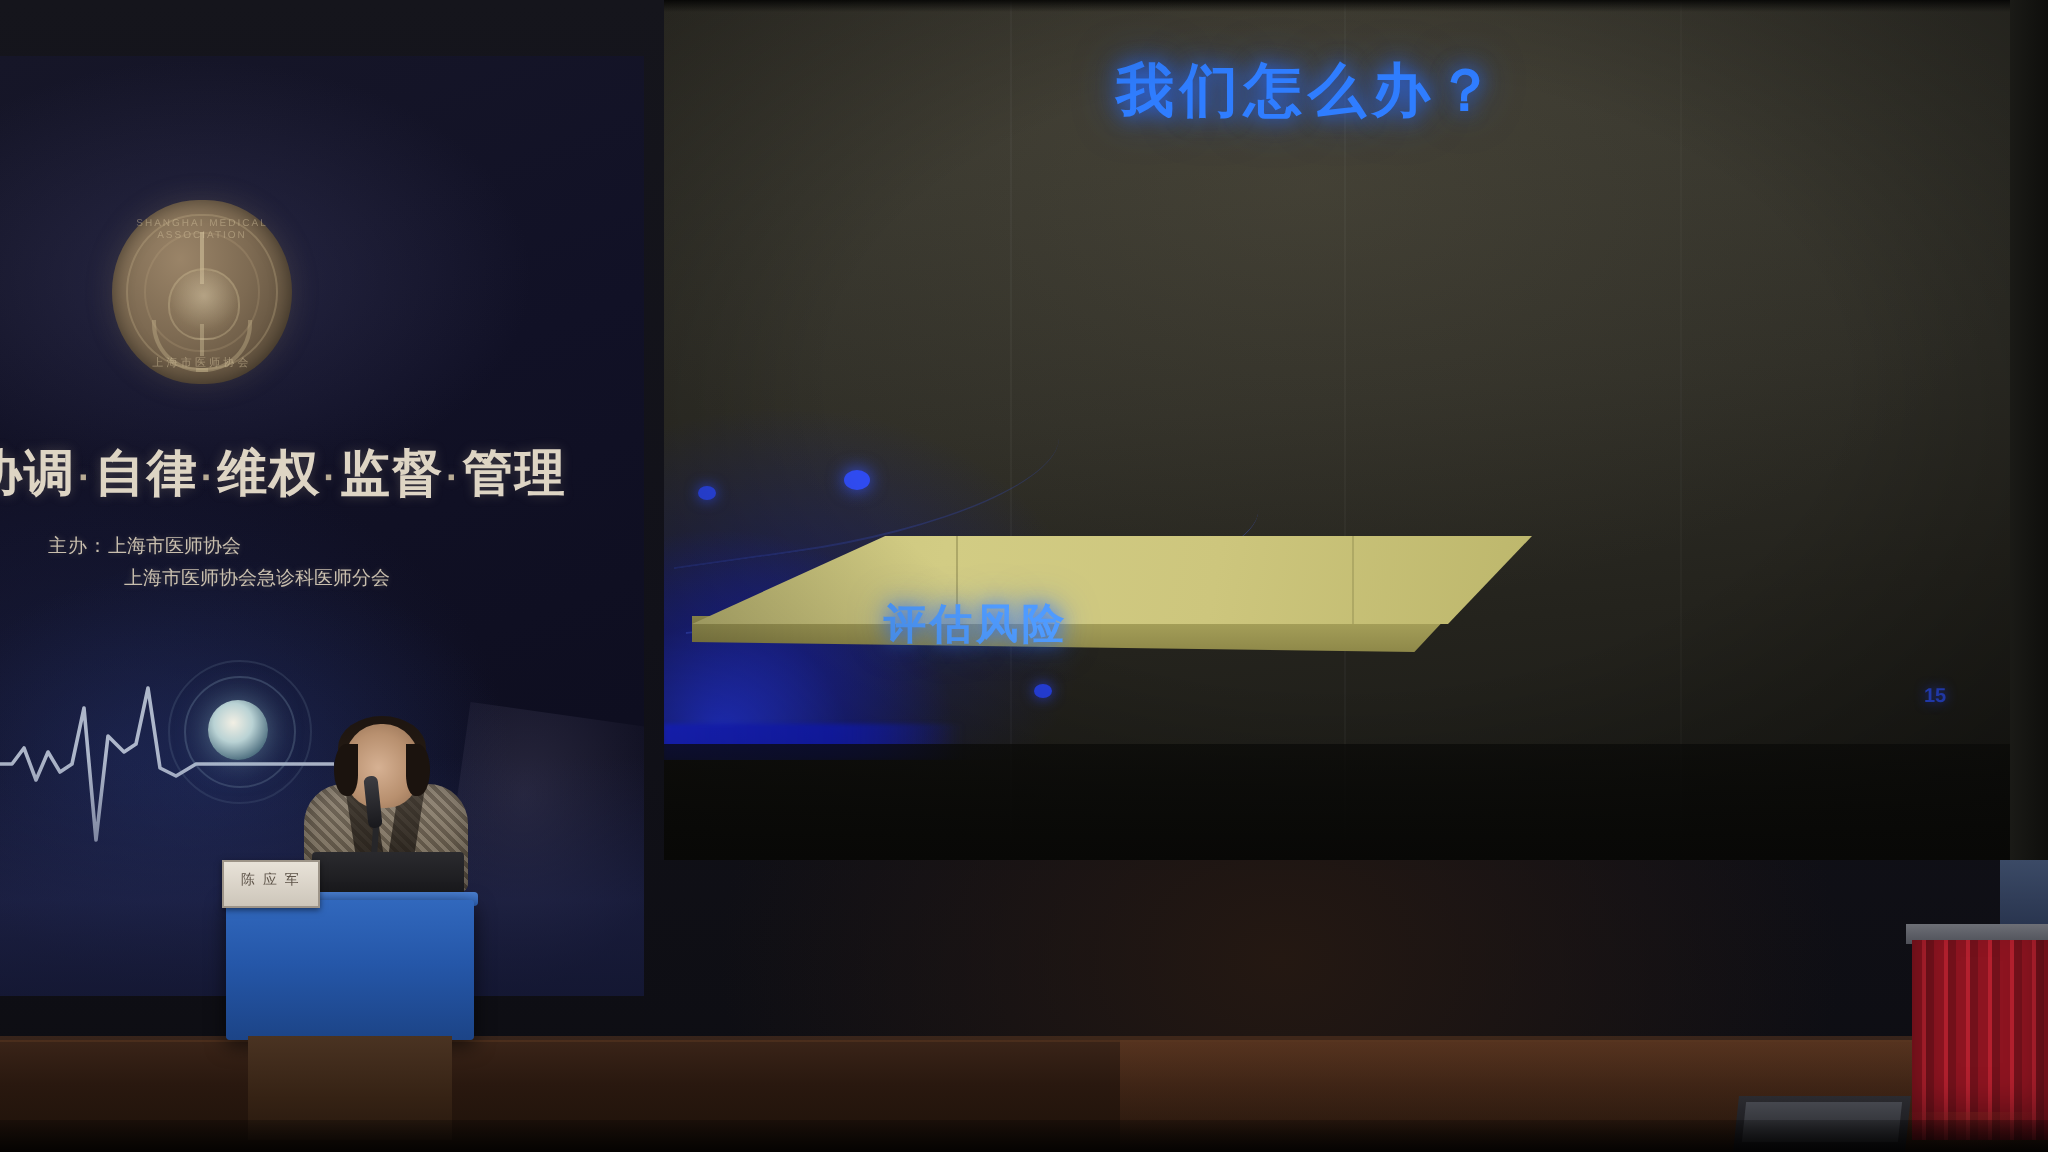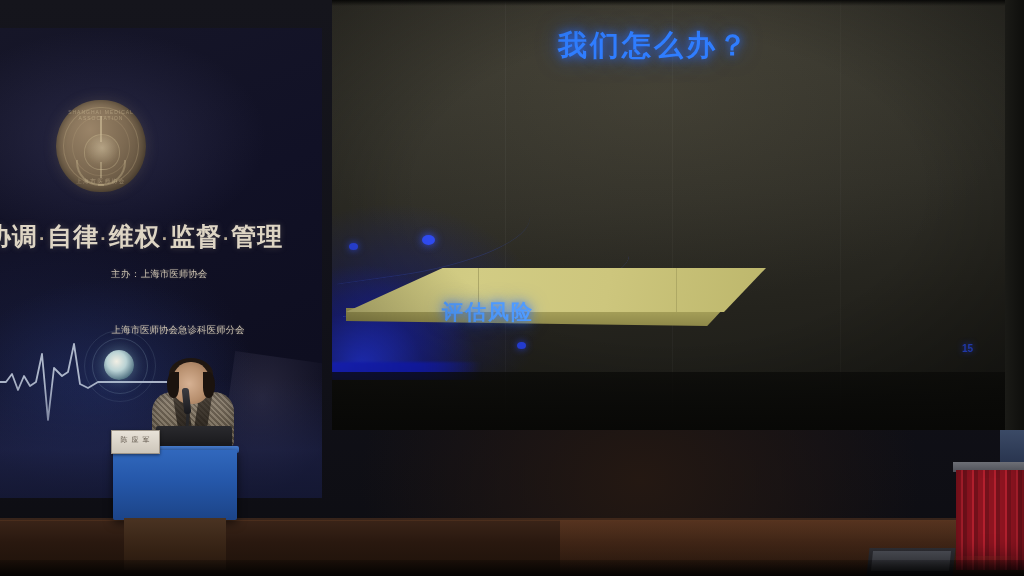--- a/index.html
+++ b/index.html
@@ -66,23 +66,23 @@
         font-size:5.5px;letter-spacing:1.6px;color:rgba(215,198,160,.5);}
 
   
   .slogan{position:absolute;left:-14px;top:192px;width:300px;
         font-size:25px;font-weight:700;letter-spacing:1px;white-space:nowrap;
         color:#ded5c4;text-shadow:0 0 6px rgba(210,195,165,.25);}
   .slogan .dot{color:#b8ab94;font-size:19px;padding:0 1px;}
 
   .org{position:absolute;left:24px;top:238px;width:270px;
         font-size:9.5px;line-height:15.5px;color:#c9bfae;
-        text-shadow:0 0 3px rgba(190,175,145,.3);text-align:center;}
+        text-shadow:0 0 3px rgba(190,175,145,.3);}
   .org .lbl{letter-spacing:.5px;}
-  .org .indent{padding-left:38px;margin-top:40px;}
+  .org .indent{padding-left:38px;}
 
   
   .ecg{position:absolute;left:-8px;top:296px;width:175px;height:110px;}
   .orb{position:absolute;left:104px;top:322px;width:30px;height:30px;border-radius:50%;
         background:radial-gradient(circle at 42% 38%, #f2efe4 0%, #b9d2d4 38%, #4e6f80 75%, rgba(30,45,60,0) 100%);
         box-shadow:0 0 16px rgba(150,195,210,.5);}
   .orb-r1{position:absolute;left:92px;top:310px;width:54px;height:54px;border-radius:50%;
         border:1px solid rgba(160,190,210,.22);}
   .orb-r2{position:absolute;left:84px;top:302px;width:70px;height:70px;border-radius:50%;
         border:1px solid rgba(160,190,210,.13);}

